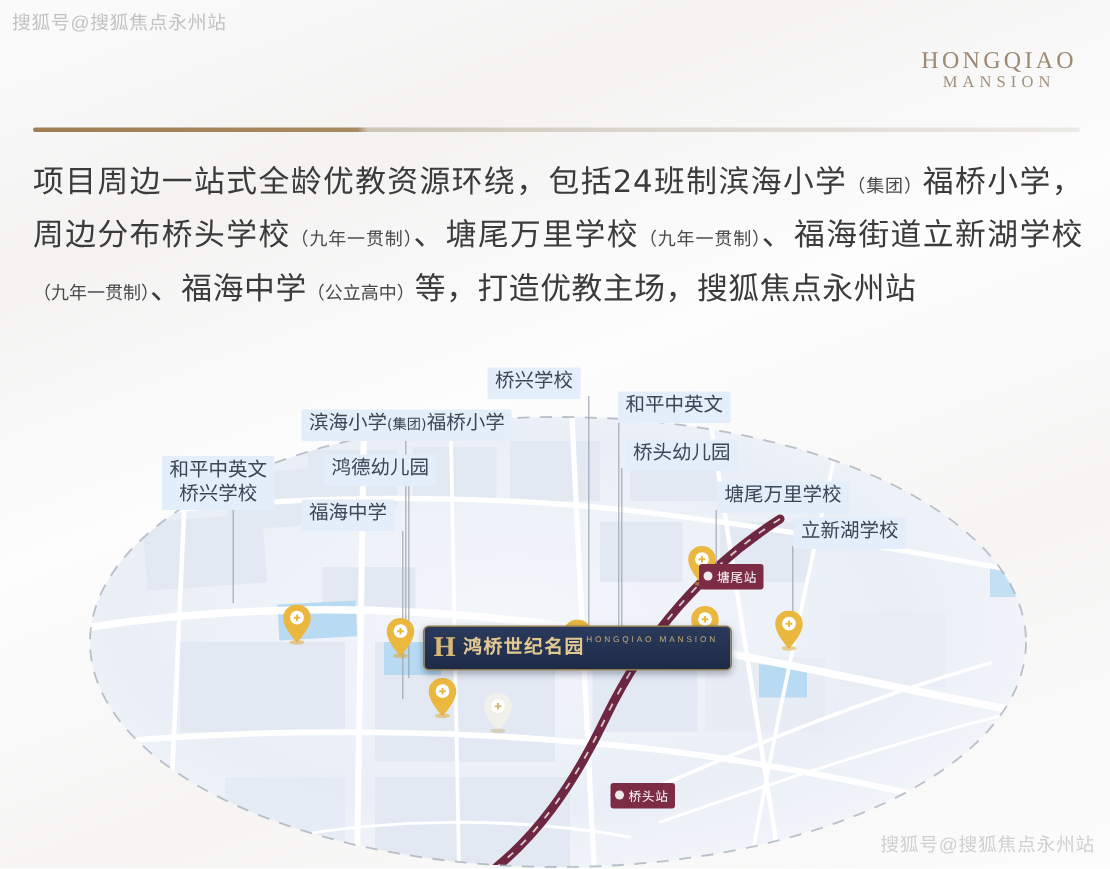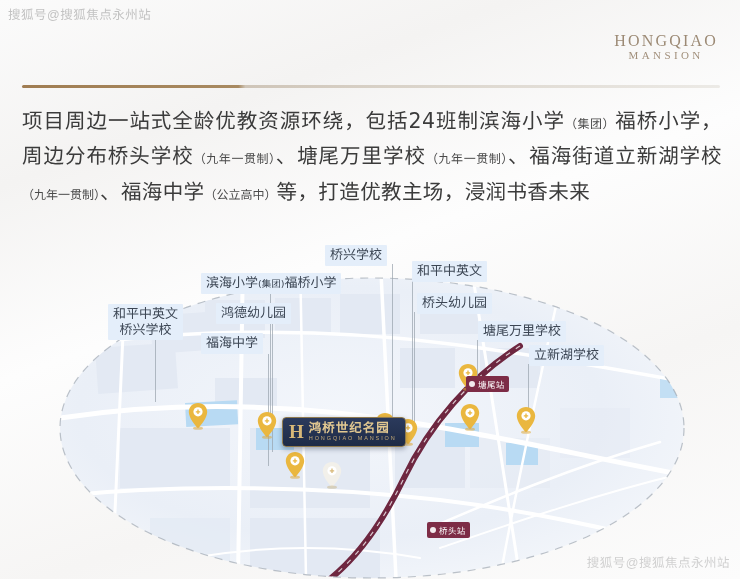--- a/index.html
+++ b/index.html
@@ -104,21 +104,21 @@
     border-radius:4px;
     padding:4px 8px 5px 6px;
     display:flex;align-items:center;gap:6px;
     box-shadow:0 2px 5px rgba(20,30,55,.35);
   }
   .badge-mark{
     font-size:19px;font-weight:bold;color:#d8b878;line-height:1;
     font-family:"Liberation Serif","DejaVu Serif",serif;
     letter-spacing:-1px;
   }
-  .badge-txt{display:flex;flex-direction:column;gap:1px;}
+  .badge-txt{display:flex;flex-direction:row;gap:1px;}
   .badge-cn{
     font-size:12.5px;color:#e2c891;letter-spacing:1px;line-height:1;
     font-family:"DejaVu Sans","Liberation Sans",sans-serif;font-weight:bold;
   }
   .badge-en{
     font-size:5.5px;color:#c6ab78;letter-spacing:1.9px;line-height:1;
     font-family:"Liberation Sans",sans-serif;
   }
 
   
@@ -148,21 +148,21 @@
   <div class="wm wm-top">搜狐号@搜狐焦点永州站</div>
   <div class="wm wm-bottom">搜狐号@搜狐焦点永州站</div>
 
   <div class="brand">
     <div class="brand-main">HONGQIAO</div>
     <div class="brand-sub">MANSION</div>
   </div>
   <div class="divider"></div>
 
   <div class="copy">
-    <span>项目周边一站式全龄优教资源环绕，包括24班制滨海小学</span><span class="sm">（集团）</span><span>福桥小学，周边分布桥头学校</span><span class="sm">（九年一贯制）</span><span>、塘尾万里学校</span><span class="sm">（九年一贯制）</span><span>、福海街道立新湖学校</span><span class="sm">（九年一贯制）</span><span>、福海中学</span><span class="sm">（公立高中）</span><span>等，打造优教主场，浸润书香未来</span>
+    <span>项目周边一站式全龄优教资源环绕，包括24班制滨海小学</span><span class="sm">（集团）</span><span>福桥小学，周边分布桥头学校</span><span class="sm">（九年一贯制）</span><span>、塘尾万里学校</span><span class="sm">（九年一贯制）</span><span>、福海街道立新湖学校</span><span class="sm">（九年一贯制）</span><span>、福海中学</span><span class="sm">（公立高中）</span><span>等，打造优教主场，搜狐焦点永州站</span>
   </div>
 
   <div class="map">
 
     <svg width="740" height="351" viewBox="0 0 740 351" aria-hidden="true">
       <defs>
         <clipPath id="ellipseClip">
           <ellipse cx="372" cy="200" rx="312" ry="150"></ellipse>
         </clipPath>
         <radialGradient id="mapGrad" cx="45%" cy="45%" r="70%">
@@ -361,18 +361,18 @@
       <span class="badge-mark">H</span>
       <span class="badge-txt">
         <span class="badge-cn">鸿桥世纪名园</span>
         <span class="badge-en">HONGQIAO MANSION</span>
       </span>
     </div>
 
     <div class="stn" style="left:466px;top:148px;">
       <span>塘尾站</span>
     </div>
-    <div class="stn" style="left:427px;top:294px;">
+    <div class="stn" style="left:407px;top:294px;">
       <span>桥头站</span>
     </div>
 
   </div>
 </div>
 
 </body></html>

